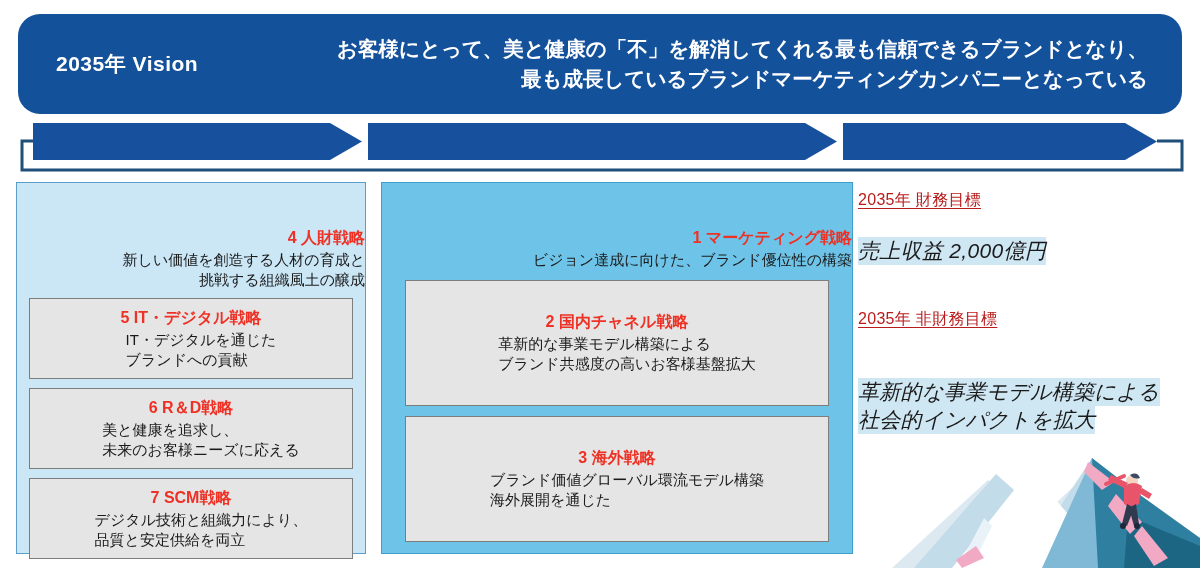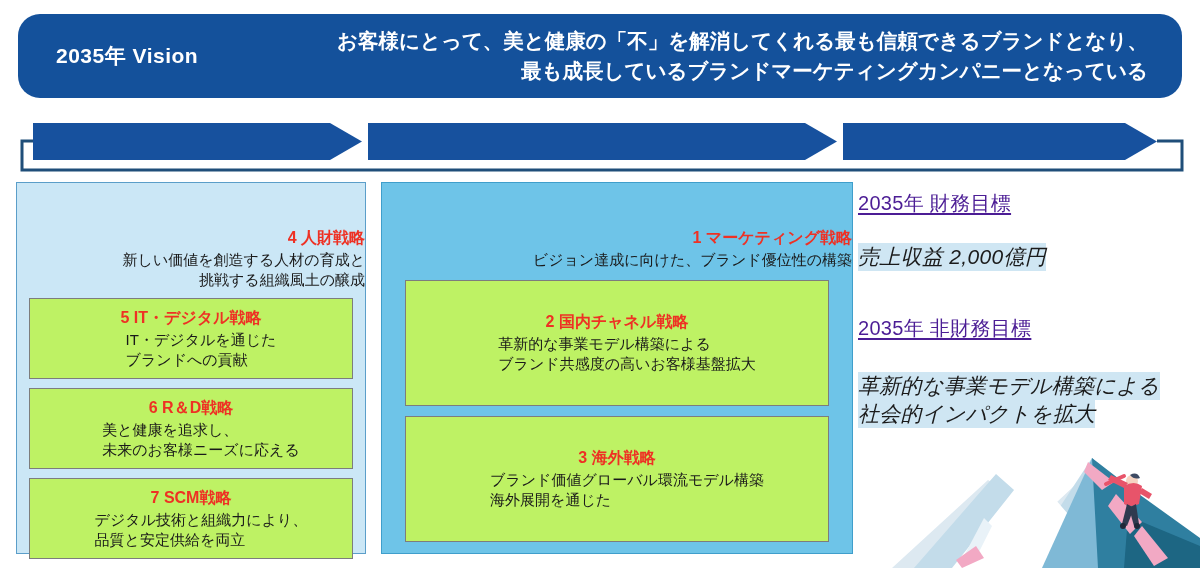--- a/index.html
+++ b/index.html
@@ -18,21 +18,21 @@
     background: #ffffff;
     overflow: hidden;
   }
 
   
   .vision-banner {
     position: absolute;
     left: 18px;
     top: 14px;
     width: 1164px;
-    height: 84px;
+    height: 100px;
     background: #14519b;
     border-radius: 22px;
     display: flex;
     align-items: center;
     box-sizing: border-box;
   }
   .vision-label {
     color: #ffffff;
     font-size: 21px;
     font-weight: bold;
@@ -113,61 +113,61 @@
   }
   .card-body {
     color: #1a1a1a;
     font-size: 15px;
     line-height: 1.36;
     padding-left: 20px;
   }
   .card-body span { display: block; }
 
   .wbox {
-    background: #bef264;
+    background: #e5e5e5;
     border: 1.5px solid #7d7d7d;
     box-sizing: border-box;
     margin: 9px auto;
     display: flex;
     flex-direction: column;
     justify-content: center;
     align-items: center;
   }
   .panel-input .wbox  { width: 324px; height: 81px; margin-top: 8px; }
   .panel-business .wbox { width: 424px; height: 126px; margin-top: 10px; }
 
   
   .out-col {
     position: absolute;
     left: 858px;
     top: 190px;
     width: 330px;
   }
   .out-heading {
-    font-size: 20px;
-    color: #4c1d95;
+    font-size: 16px;
+    color: #b91c1c;
     text-decoration: underline;
     text-underline-offset: 3px;
     letter-spacing: 0.3px;
   }
   .out-value {
     font-size: 21px;
     color: #1a1a1a;
     letter-spacing: 0.3px;
     line-height: 1.34;
     font-style: italic;
   }
   .hl {
     background: #cfe6f3;
     box-decoration-break: clone;
     -webkit-box-decoration-break: clone;
   }
   #out-fin-heading { margin-bottom: 26px; }
   #out-fin-value   { margin-bottom: 44px; }
-  #out-non-heading { margin-bottom: 30px; }
+  #out-non-heading { margin-bottom: 48px; }
   .out-value span { display: block; width: fit-content; }
 
   
   .mountain {
     position: absolute;
     right: 0;
     bottom: 0;
     width: 308px;
     height: 150px;
     pointer-events: none;

